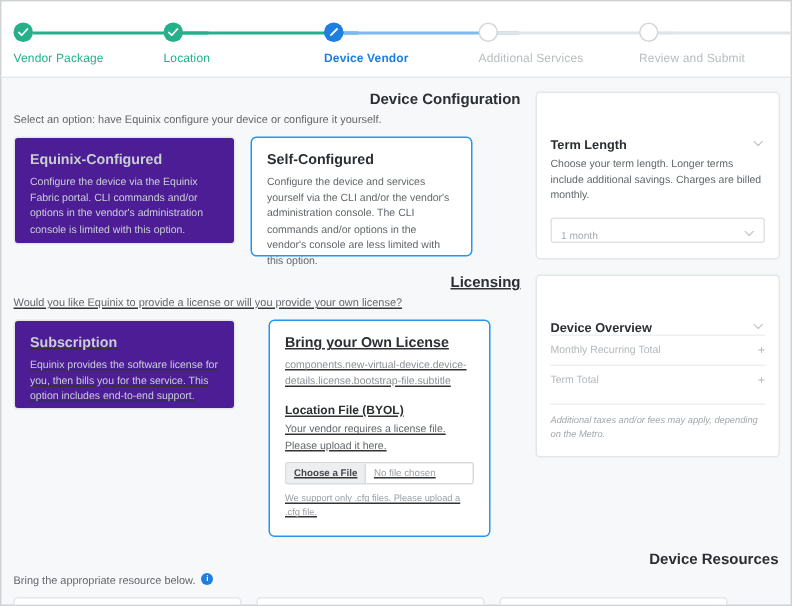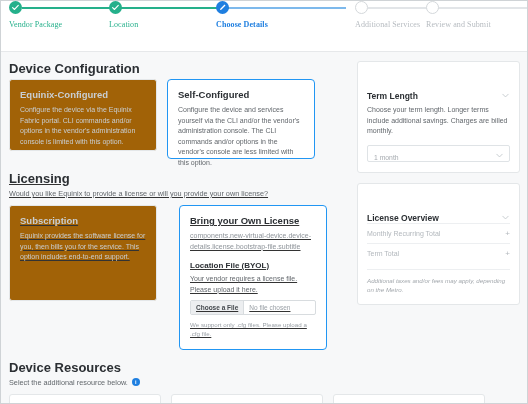--- a/index.html
+++ b/index.html
@@ -26,23 +26,22 @@
 
   
   .stepper {
     position: relative;
     height: 50px;
     background: #ffffff;
     border-bottom: 1px solid #e6e8ea;
   }
   .step {
     position: absolute;
-    top: 0;
+    top: 14px;
     width: 130px;
-    font-family: Liberation Serif, serif;
   }
   .step-dot {
     position: relative;
     width: 13px;
     height: 13px;
     border-radius: 50%;
     background: #25b08b;
     display: block;
     z-index: 3;
   }
@@ -78,24 +77,25 @@
   .content {
     position: relative;
     padding: 9px 8px 0 8px;
     display: flex;
     gap: 10px;
   }
   .col-left { width: 338px; flex: none; }
   .col-right { width: 163px; flex: none; }
 
   .section-title {
-    font-size: 13px;
+    font-size: 10px;
     font-weight: bold;
     color: #2b2f33;
     margin: 0 0 3px 0;
+    text-align: right;
   }
   .section-sub {
     font-size: 7.3px;
     color: #62676c;
     margin: 0 0 7px 0;
     display: flex;
     align-items: center;
     gap: 4px;
   }
 
@@ -104,21 +104,21 @@
   .opt-card {
     width: 148px;
     box-sizing: border-box;
     background: #ffffff;
     border: 1px solid #e4e7e9;
     border-radius: 3px;
     padding: 9px 10px 10px 10px;
   }
   .opt-card.disabled {
     color: #c9ced2;
-    background: #a16207;
+    background: #4c1d95;
   }
   .opt-card.selected {
     border: 1.5px solid #2196f3;
     border-radius: 4px;
   }
   .opt-title {
     font-size: 9.5px;
     font-weight: bold;
     margin: 0 0 5px 0;
     color: #2b2f33;
@@ -131,21 +131,21 @@
     margin: 0;
   }
   .opt-card.disabled .opt-desc { color: #c9ced2; }
   .opt-desc.key {
     color: #8d9399;
     word-break: break-word;
   }
 
   .card-dev-left  { height: 72px; }
   .card-dev-right { height: 80px; }
-  .card-lic-left  { height: 96px; }
+  .card-lic-left  { height: 60px; }
   .card-lic-right { min-height: 106px; margin-left: 12px; }
 
   
   .file-head {
     font-size: 8px;
     font-weight: bold;
     color: #2b2f33;
     margin: 9px 0 4px 0;
   }
   .file-note {
@@ -318,43 +318,46 @@
       <div class="step-label lbl-done">Location</div>
     </div>
 
     <div class="step" style="left:215px;">
       <div class="step-line line-current"></div>
       <span class="step-dot current">
         <svg width="9" height="9" viewBox="0 0 10 10">
             <path d="M7.3 1.7 L8.3 2.7 L3.6 7.4 L2.2 7.8 L2.6 6.4 Z" fill="#ffffff"></path>
           </svg>
       </span>
-      <div class="step-label lbl-current">Choose Details</div>
-    </div>
-
-    <div class="step" style="left:318px;margin-left:36px;">
+      <div class="step-label lbl-current">Device Vendor</div>
+    </div>
+
+    <div class="step" style="left:318px;">
       <div class="step-line line-todo"></div>
       <span class="step-dot todo"></span>
       <div class="step-label lbl-todo">Additional Services</div>
     </div>
 
     <div class="step" style="left:425px;">
       <div class="step-line line-todo" style="width:95px;"></div>
       <span class="step-dot todo"></span>
       <div class="step-label lbl-todo">Review and Submit</div>
     </div>
 
   </div>
 
   <div class="content">
 
     <div class="col-left">
 
       <div>
         <div class="section-title">Device Configuration</div>
+        <div class="section-sub">
+          <span>Select an option: have Equinix configure your device or configure it yourself.</span>
+        </div>
 
         <div class="card-row">
           <div class="opt-card disabled card-dev-left">
             <p class="opt-title">Equinix-Configured</p>
             <p class="opt-desc">Configure the device via the Equinix Fabric portal. CLI commands and/or options in the vendor's administration console is limited with this option.</p>
           </div>
 
           <div class="opt-card selected card-dev-right">
             <p class="opt-title">Self-Configured</p>
             <p class="opt-desc">Configure the device and services yourself via the CLI and/or the vendor's administration console. The CLI commands and/or options in the vendor's console are less limited with this option.</p>
@@ -410,21 +413,21 @@
           <span class="chev">
             <svg class="chev-icon" viewBox="0 0 10 10">
                 <path d="M2 3.6 L5 6.6 L8 3.6" fill="none" stroke="#c3c8cd" stroke-width="1" stroke-linecap="round" stroke-linejoin="round"></path>
               </svg>
           </span>
         </div>
       </div>
 
       <div class="panel">
         <div class="panel-head">
-          <p class="panel-title">License Overview</p>
+          <p class="panel-title">Device Overview</p>
           <span>
             <svg class="chev-icon" viewBox="0 0 10 10">
                 <path d="M2 3.6 L5 6.6 L8 3.6" fill="none" stroke="#c3c8cd" stroke-width="1" stroke-linecap="round" stroke-linejoin="round"></path>
               </svg>
           </span>
         </div>
 
         <div class="price-row">
           <span class="price-label">Monthly Recurring Total</span>
           <span class="price-plus">+</span>
@@ -437,21 +440,21 @@
 
         <p class="price-foot">Additional taxes and/or fees may apply, depending on the Metro.</p>
       </div>
 
     </div>
   </div>
 
   <div class="resources">
     <div class="section-title">Device Resources</div>
     <div class="section-sub">
-      <span>Select the additional resource below.</span>
+      <span>Bring the appropriate resource below.</span>
       <span class="info-icon">i</span>
     </div>
 
     <div class="res-row">
       <div class="res-card">
         <span class="res-num">2</span>
 
         <span class="res-num">4</span>
 
       </div>

